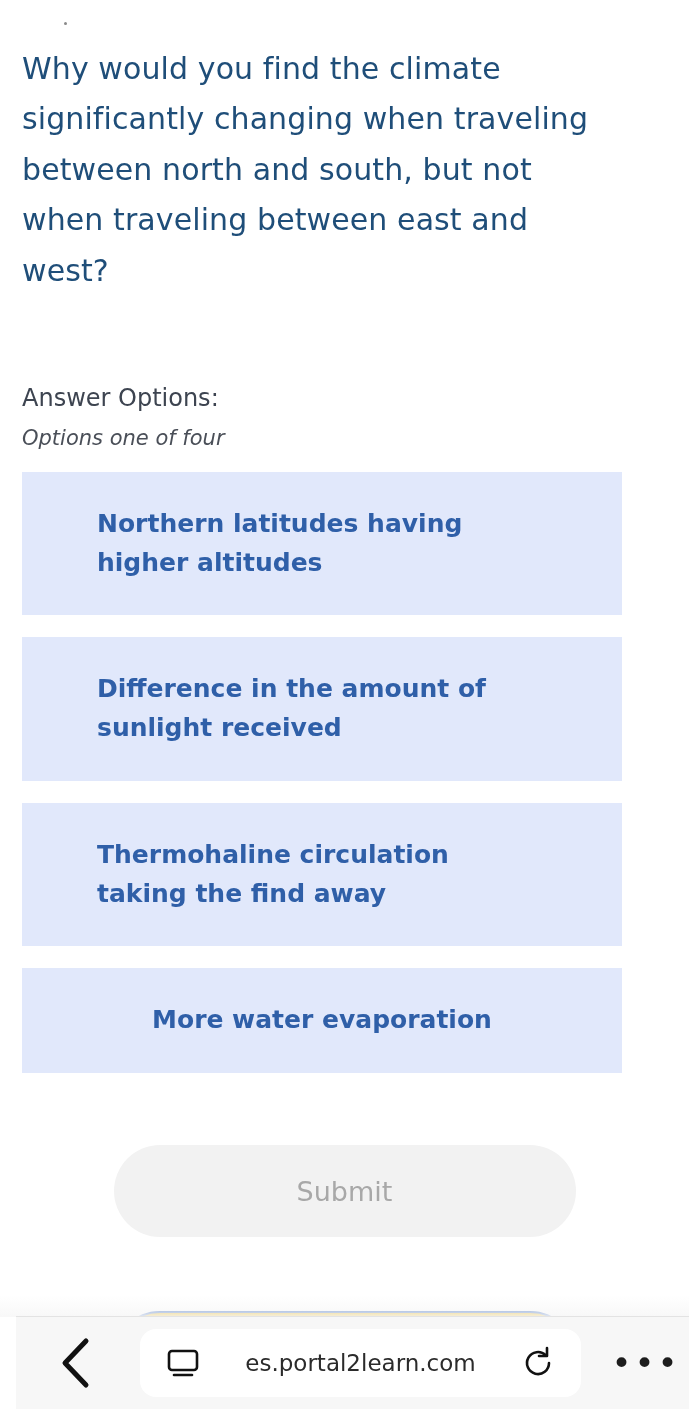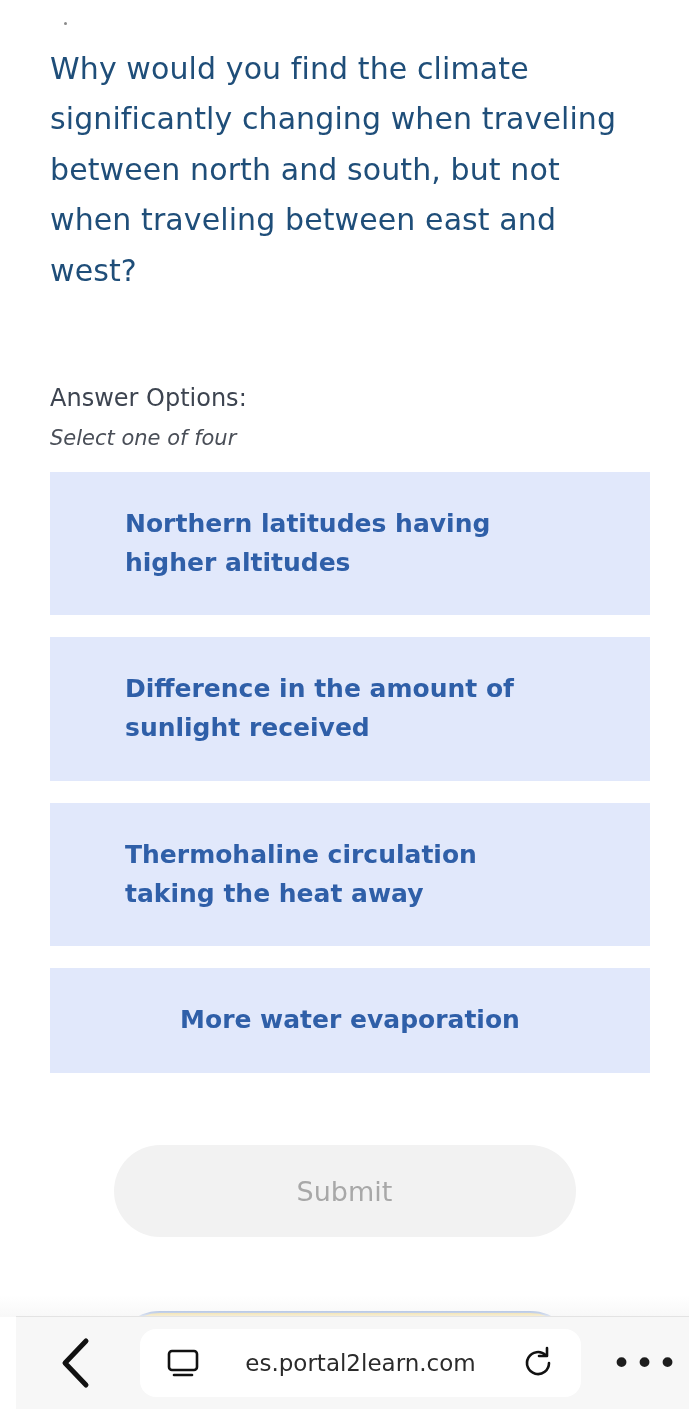--- a/index.html
+++ b/index.html
@@ -15,21 +15,21 @@
     position: relative;
   }
   .page {
     position: absolute;
     top: 0; left: 0;
     width: 689px;
     height: 1409px;
     background: #ffffff;
   }
   .content {
-    padding: 0 50px;
+    padding: 0 22px;
     box-sizing: border-box;
   }
   .tiny-dot {
     position: absolute;
     left: 64px;
     top: 22px;
     width: 3px;
     height: 3px;
     background: #8a8a8a;
     border-radius: 50%;
@@ -177,26 +177,26 @@
 <div class="page">
 
   <div class="tiny-dot"></div>
 
   <div class="content">
 
     <div class="question">Why would you find the climate significantly changing when traveling between north and south, but not when traveling between east and west?</div>
 
     <div class="answer-header">Answer Options:</div>
 
-    <div class="answer-sub">Select one of four</div>
+    <div class="answer-sub">Options one of four</div>
 
     <div class="options">
       <div class="option">Northern latitudes having higher altitudes</div>
       <div class="option">Difference in the amount of sunlight received</div>
-      <div class="option">Thermohaline circulation taking the heat away</div>
+      <div class="option">Thermohaline circulation taking the find away</div>
       <div class="option centered">More water evaporation</div>
     </div>
 
     <div class="buttons">
       <div class="btn-submit">Submit</div>
       <div class="btn-previous">Previous</div>
     </div>
 
   </div>
 

